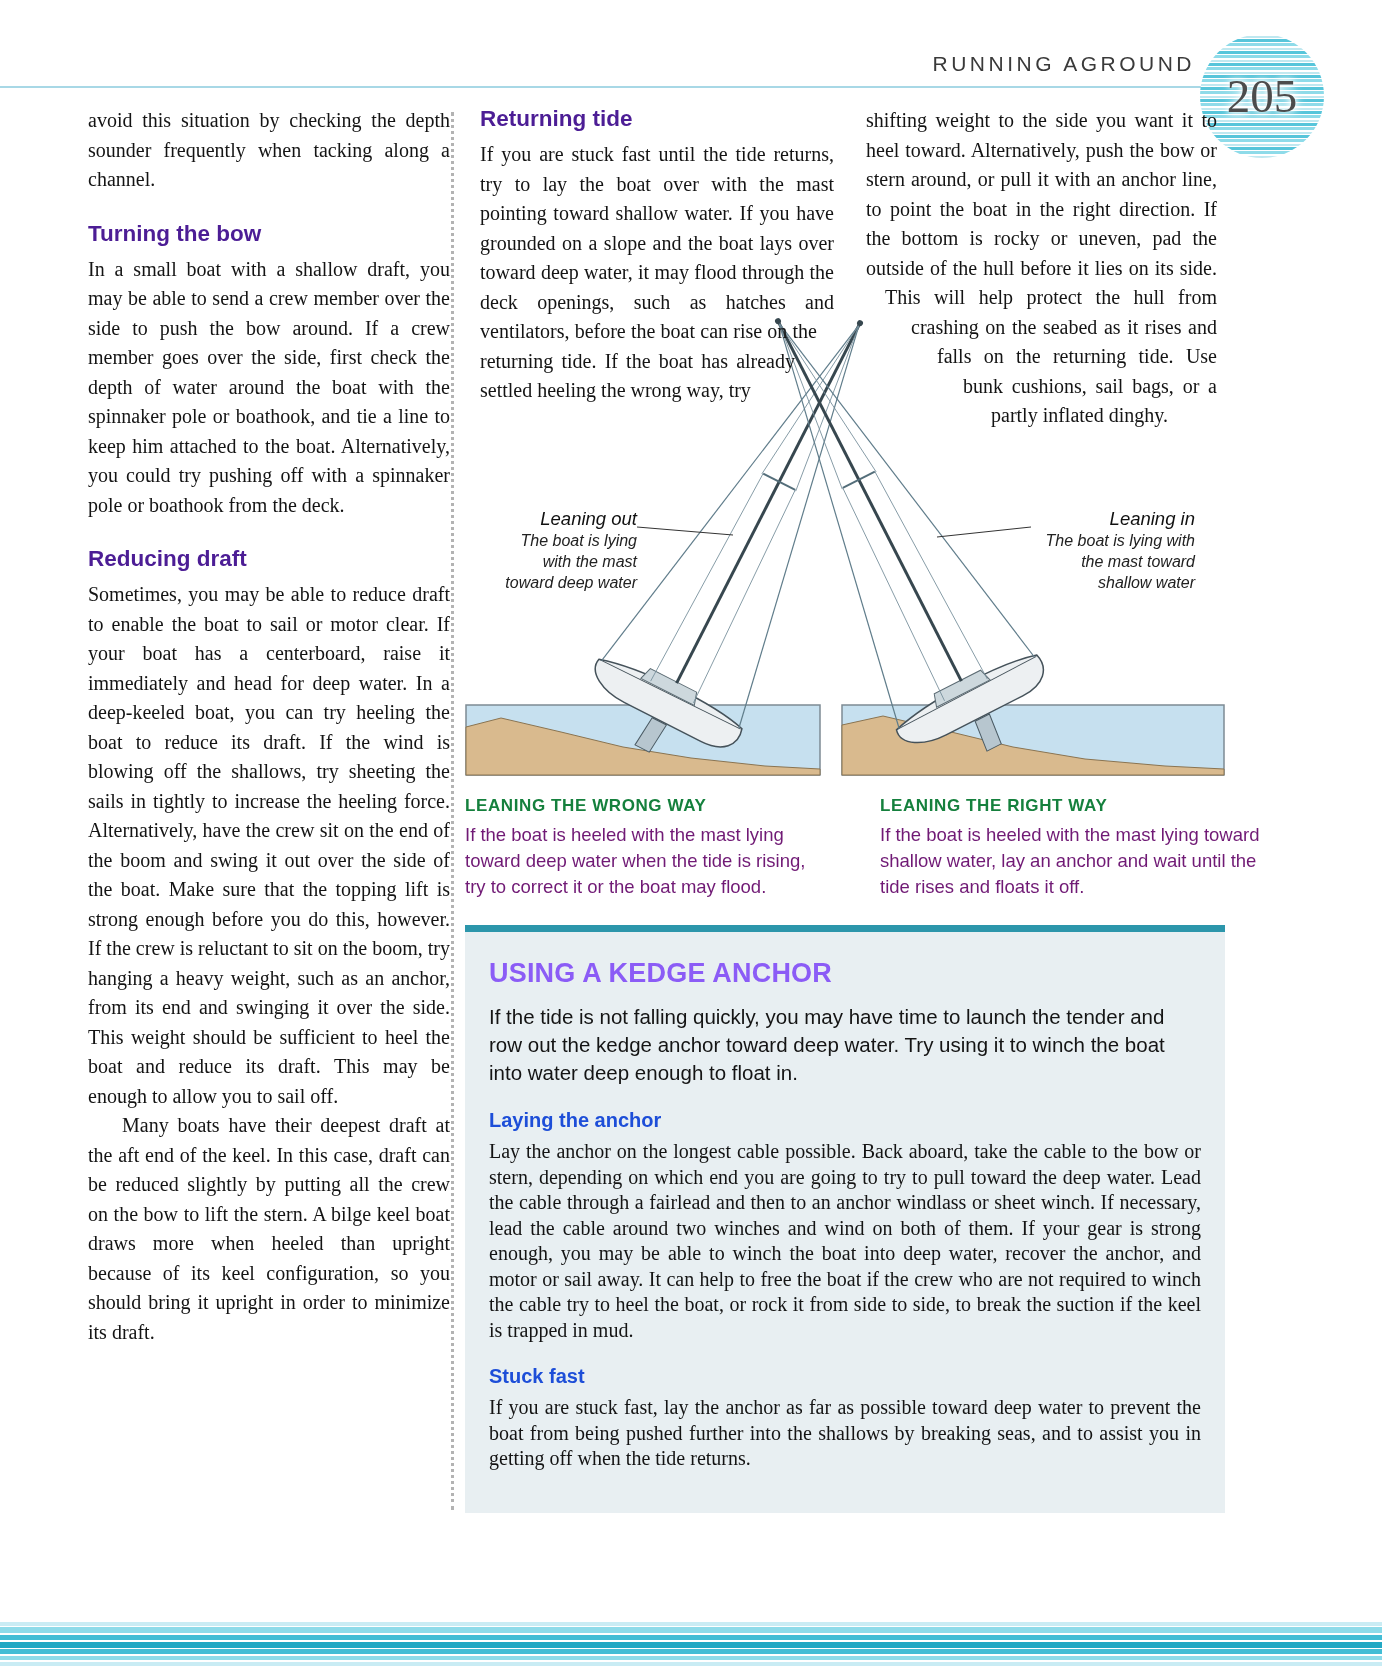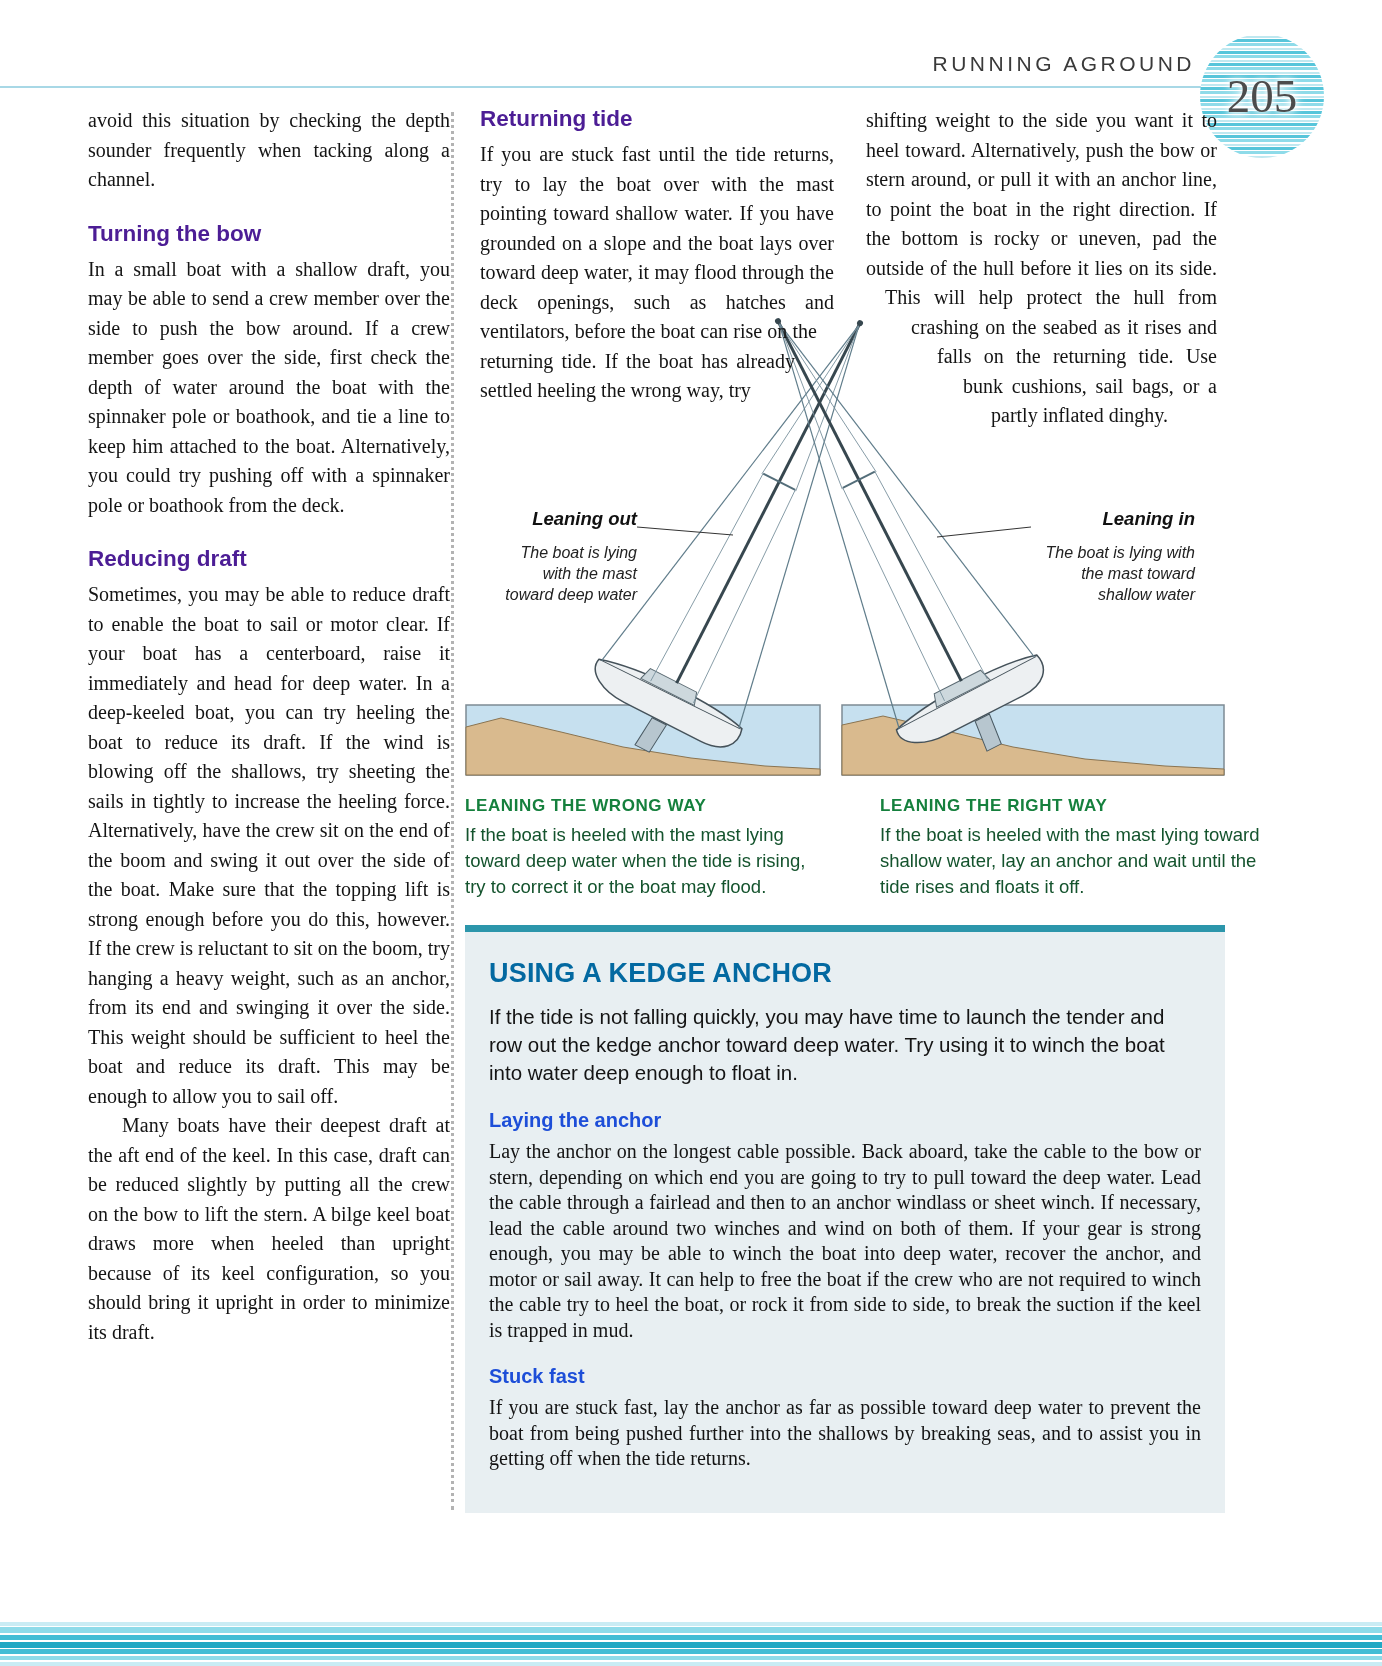--- a/index.html
+++ b/index.html
@@ -62,38 +62,38 @@
   .sp-l { float:left;  clear:left;  height:29.5px; }
 
   
   .illustration-area {
     position:absolute; left:465px; top:285px; width:760px; height:500px;
     z-index:0; pointer-events:none;
   }
   .fig-label { position:absolute; z-index:3; font-family:"Liberation Sans", sans-serif; }
   .fig-label-left  { left:497px;  top:508px; width:140px; text-align:right; }
   .fig-label-right { left:1035px; top:508px; width:160px; text-align:right; }
-  .fig-label-title { font-weight:bold; font-style:italic; font-size:18.5px; color:#111; margin-bottom:12px; }
+  .fig-label-title { font-weight:normal; font-style:italic; font-size:18.5px; color:#111; margin-bottom:0; }
   .fig-label-text  { font-style:italic; font-size:16px; line-height:21px; color:#222; }
 
   .fig-caption { position:absolute; top:796px; z-index:2; font-family:"Liberation Sans", sans-serif; }
   .fig-caption-left  { left:465px; width:352px; }
   .fig-caption-right { left:880px; width:385px; }
   .fig-caption-head { font-weight:bold; font-size:17px; letter-spacing:0.6px; color:#15803d; margin-bottom:6px; }
-  .fig-caption-body { font-size:18.5px; line-height:26px; color:#14532d; }
+  .fig-caption-body { font-size:18.5px; line-height:26px; color:#701a75; }
 
   
   .kedge-box {
     position:absolute; left:465px; top:925px; width:760px; height:588px;
     background:#e8eff2; border-top:7px solid #2c96ab;
     padding:18px 24px 0 24px; z-index:2;
   }
   .kedge-title {
     font-family:"Liberation Sans", sans-serif; font-weight:bold;
-    font-size:27px; color:#0369a1; margin:8px 0 14px 0; letter-spacing:0.2px;
+    font-size:27px; color:#8b5cf6; margin:8px 0 14px 0; letter-spacing:0.2px;
   }
   .kedge-intro {
     font-family:"Liberation Sans", sans-serif; font-size:20.5px;
     line-height:28px; color:#141414;
   }
   .kedge-subhead {
     font-family:"Liberation Sans", sans-serif; font-weight:bold;
     font-size:20px; color:#1d4ed8; margin:22px 0 7px 0;
   }
   .kedge-body {

